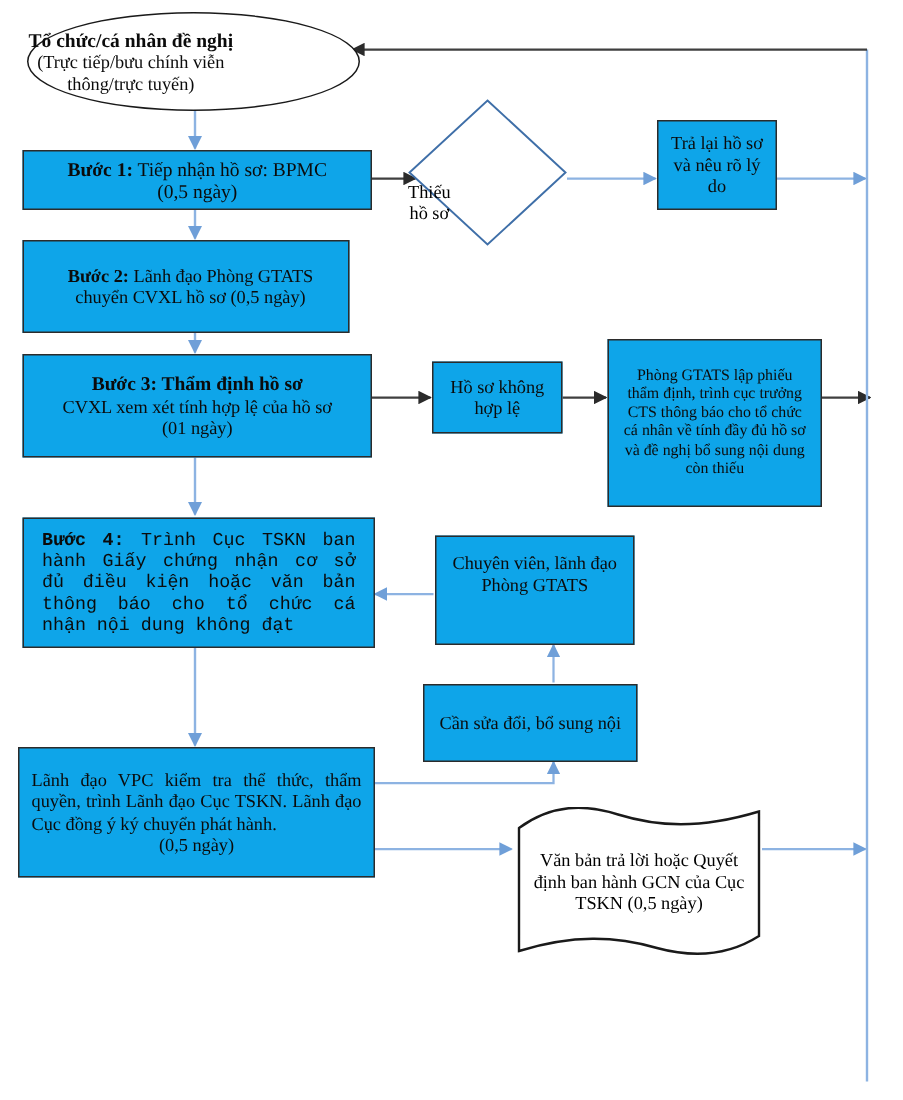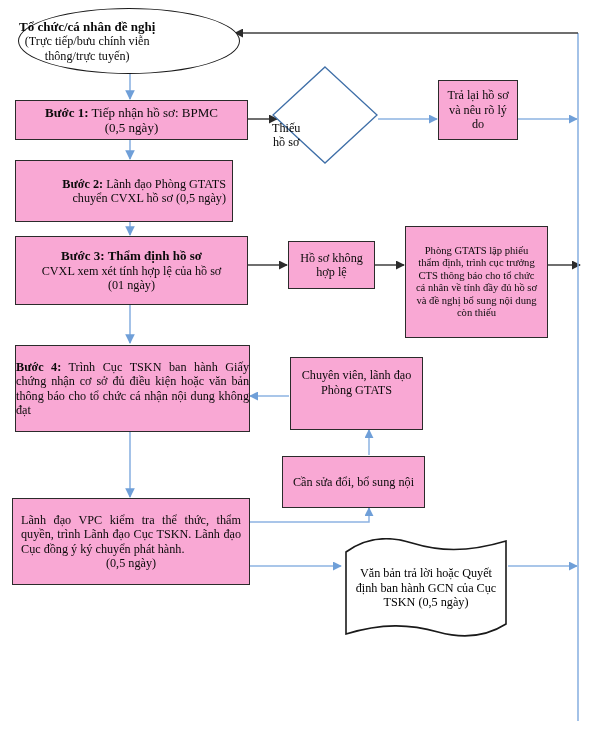--- a/index.html
+++ b/index.html
@@ -29,21 +29,21 @@
     position: absolute;
     box-sizing: border-box;
     display: flex;
     align-items: center;
     justify-content: flex-start;
     text-align: center;
     line-height: 1.18;
   }
   
   .proc {
-    background: #f9a8d4;
+    background: #0ea5e9;
     border: 1px solid #2b2b2b;
     color: #0b0b0b;
   }
   .proc .txt {
     padding: 2px 6px;
     width: 100%;
     box-sizing: border-box;
   }
   
   .term {
@@ -153,38 +153,38 @@
   <div class="node proc s13" style="left:15px; top:100px; width:233px; height:40px;">
     <div class="txt">
       <div>
         <b>Bước 1:</b><span> Tiếp nhận hồ sơ: BPMC</span>
       </div>
       <div>(0,5 ngày)</div>
     </div>
   </div>
 
   <div class="node proc s12" style="left:15px; top:160px; width:218px; height:62px; justify-content:flex-start;">
-    <div class="txt" style="text-align:right; padding-left:12px;">
+    <div class="txt" style="text-align:center; padding-left:12px;">
       <div>
         <b>Bước 2:</b><span> Lãnh đạo Phòng GTATS</span>
       </div>
       <div>chuyển CVXL hồ sơ (0,5 ngày)</div>
     </div>
   </div>
 
   <div class="node proc s12" style="left:15px; top:236px; width:233px; height:69px;">
     <div class="txt">
       <div class="s13"><b>Bước 3: Thẩm định hồ sơ</b></div>
       <div>CVXL xem xét tính hợp lệ của hồ sơ</div>
       <div>(01 ngày)</div>
     </div>
   </div>
 
   <div class="node proc s12" style="left:15px; top:345px; width:235px; height:87px;">
-    <div class="txt just" style="padding:0 0;">
+    <div class="txt just" style="padding:0 12px;font-family:Liberation Mono, monospace;">
       <b>Bước 4:</b><span> Trình Cục TSKN ban hành Giấy chứng nhận cơ sở đủ điều kiện hoặc văn bản thông báo cho tổ chức cá nhận nội dung không đạt</span>
     </div>
   </div>
 
   <div class="node decision s12" style="left:272px; top:66px; width:106px; height:98px;">
     <svg class="dshape" viewBox="0 0 106 98" xmlns="http://www.w3.org/2000/svg" preserveAspectRatio="none">
       <polygon points="53,1 105,49 53,97 1,49" fill="#ffffff" stroke="#3f6fa8" stroke-width="1.3"></polygon>
     </svg>
     <div class="txt">
       <div>Thiếu</div>

